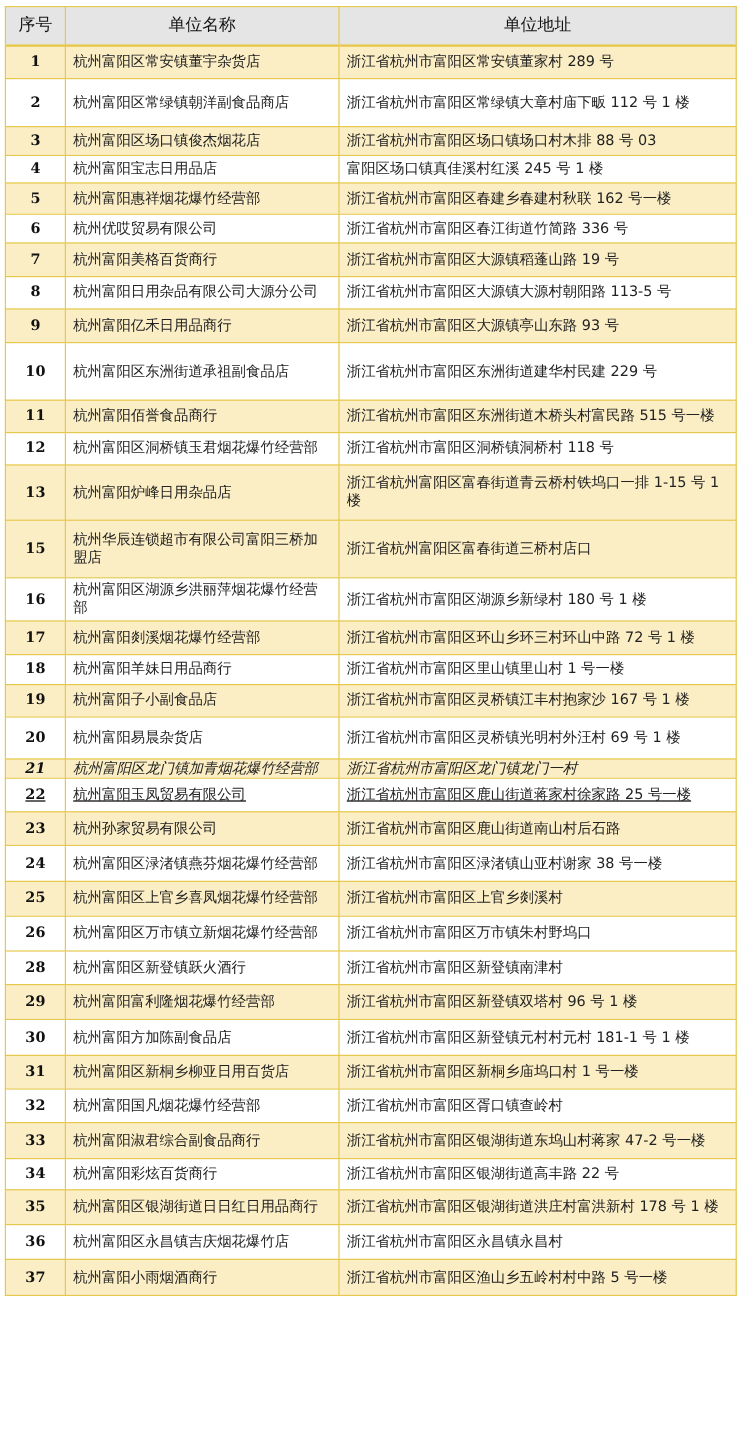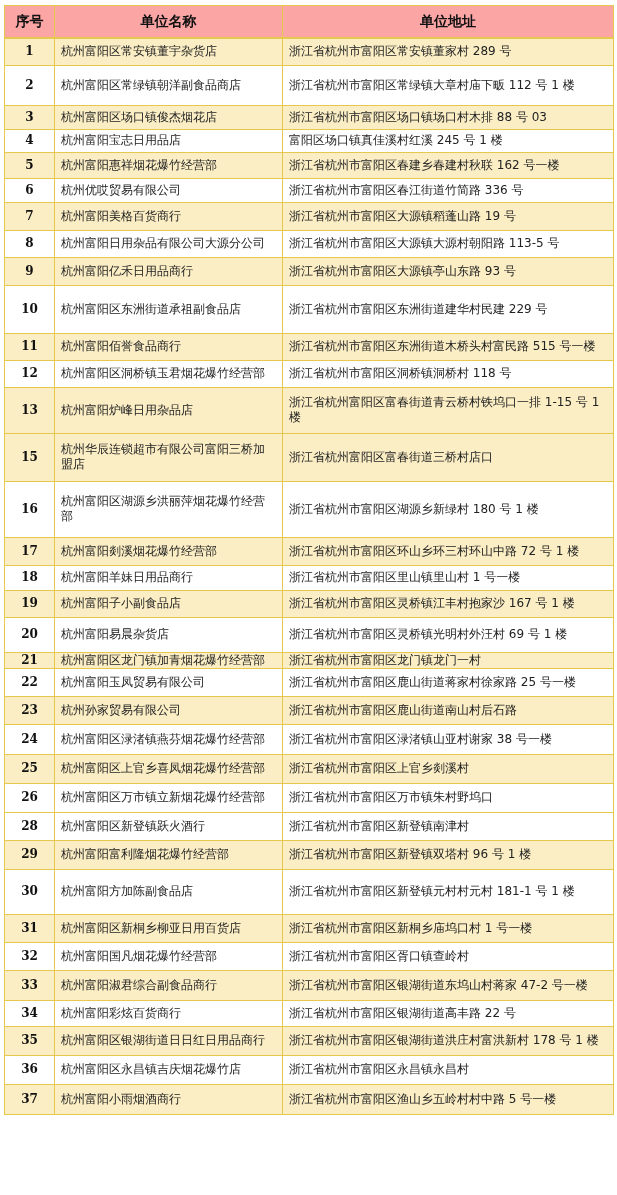--- a/index.html
+++ b/index.html
@@ -2,21 +2,21 @@
 <html><head>
 <meta charset="utf-8">
 <style>
   html, body { margin: 0; padding: 0; background: #ffffff; }
   body { width: 617px; height: 1195px; position: relative; overflow: hidden;
          font-family: "DejaVu Sans", "Liberation Sans", sans-serif; }
   table { position: absolute; left: 4px; top: 5px; width: 609px;
           border-collapse: collapse; table-layout: fixed; }
   td, th { border: 1px solid #e6c84e; padding: 0 6px; font-size: 12px; color: #222;
            vertical-align: middle; line-height: 15px; }
-  th { background: #fca5a5; font-weight: bold; font-size: 14px; color: #111; height: 31px;
+  th { background: #e5e5e5; font-weight: normal; font-size: 14px; color: #111; height: 31px;
        border-bottom: 2px solid #e6c84e; text-align: center; }
   td.num { text-align: center; font-weight: bold; font-family: "DejaVu Serif", "Liberation Serif", serif; font-size: 12px; color: #111; padding: 0; }
   tr.odd td { background: #fbeec5; }
   tr.even td { background: #ffffff; }
   col.c1 { width: 50px; } col.c2 { width: 228px; } col.c3 { width: 331px; }
 </style>
 </head>
 <body>
 
 <table>
@@ -96,21 +96,21 @@
       <tr class="odd" style="height: 46px;">
         <td class="num">13</td>
         <td>杭州富阳炉峰日用杂品店</td>
         <td>浙江省杭州富阳区富春街道青云桥村铁坞口一排 1-15 号 1 楼</td>
       </tr>
       <tr class="odd" style="height: 48px;">
         <td class="num">15</td>
         <td>杭州华辰连锁超市有限公司富阳三桥加盟店</td>
         <td>浙江省杭州富阳区富春街道三桥村店口</td>
       </tr>
-      <tr class="even" style="height: 56px; margin-top: 48px;">
+      <tr class="even" style="height: 36px; margin-top: 48px;">
         <td class="num">16</td>
         <td>杭州富阳区湖源乡洪丽萍烟花爆竹经营部</td>
         <td>浙江省杭州市富阳区湖源乡新绿村 180 号 1 楼</td>
       </tr>
       <tr class="odd" style="height: 28px; margin-top: 38px;">
         <td class="num">17</td>
         <td>杭州富阳剡溪烟花爆竹经营部</td>
         <td>浙江省杭州市富阳区环山乡环三村环山中路 72 号 1 楼</td>
       </tr>
       <tr class="even" style="height: 25px;">
@@ -121,26 +121,26 @@
       <tr class="odd" style="height: 27px; margin-top: 11px;">
         <td class="num">19</td>
         <td>杭州富阳子小副食品店</td>
         <td>浙江省杭州市富阳区灵桥镇江丰村抱家沙 167 号 1 楼</td>
       </tr>
       <tr class="even" style="height: 35px;">
         <td class="num">20</td>
         <td>杭州富阳易晨杂货店</td>
         <td>浙江省杭州市富阳区灵桥镇光明村外汪村 69 号 1 楼</td>
       </tr>
-      <tr class="odd" style="height: 14px;">
+      <tr class="odd" style="height: 14px; font-style: italic;">
         <td class="num">21</td>
         <td>杭州富阳区龙门镇加青烟花爆竹经营部</td>
         <td>浙江省杭州市富阳区龙门镇龙门一村</td>
       </tr>
-      <tr class="even" style="height: 28px;">
+      <tr class="even" style="height: 28px; text-decoration: underline;">
         <td class="num">22</td>
         <td>杭州富阳玉凤贸易有限公司</td>
         <td>浙江省杭州市富阳区鹿山街道蒋家村徐家路 25 号一楼</td>
       </tr>
       <tr class="odd" style="height: 28px; padding-left: 20px;">
         <td class="num">23</td>
         <td>杭州孙家贸易有限公司</td>
         <td>浙江省杭州市富阳区鹿山街道南山村后石路</td>
       </tr>
       <tr class="even" style="height: 30px;">
@@ -161,21 +161,21 @@
       <tr class="even" style="height: 28px;">
         <td class="num">28</td>
         <td>杭州富阳区新登镇跃火酒行</td>
         <td>浙江省杭州市富阳区新登镇南津村</td>
       </tr>
       <tr class="odd" style="height: 29px;">
         <td class="num">29</td>
         <td>杭州富阳富利隆烟花爆竹经营部</td>
         <td>浙江省杭州市富阳区新登镇双塔村 96 号 1 楼</td>
       </tr>
-      <tr class="even" style="height: 45px;">
+      <tr class="even" style="height: 30px;">
         <td class="num">30</td>
         <td>杭州富阳方加陈副食品店</td>
         <td>浙江省杭州市富阳区新登镇元村村元村 181-1 号 1 楼</td>
       </tr>
       <tr class="odd" style="height: 28px;">
         <td class="num">31</td>
         <td>杭州富阳区新桐乡柳亚日用百货店</td>
         <td>浙江省杭州市富阳区新桐乡庙坞口村 1 号一楼</td>
       </tr>
       <tr class="even" style="height: 28px;">

